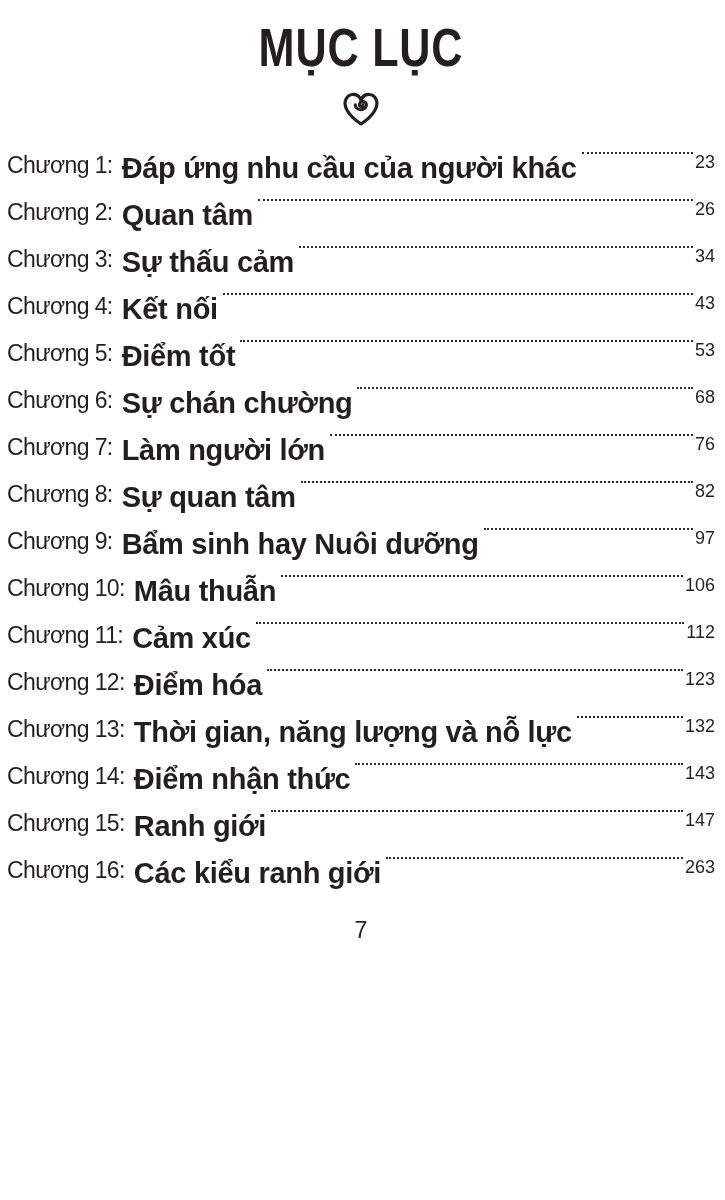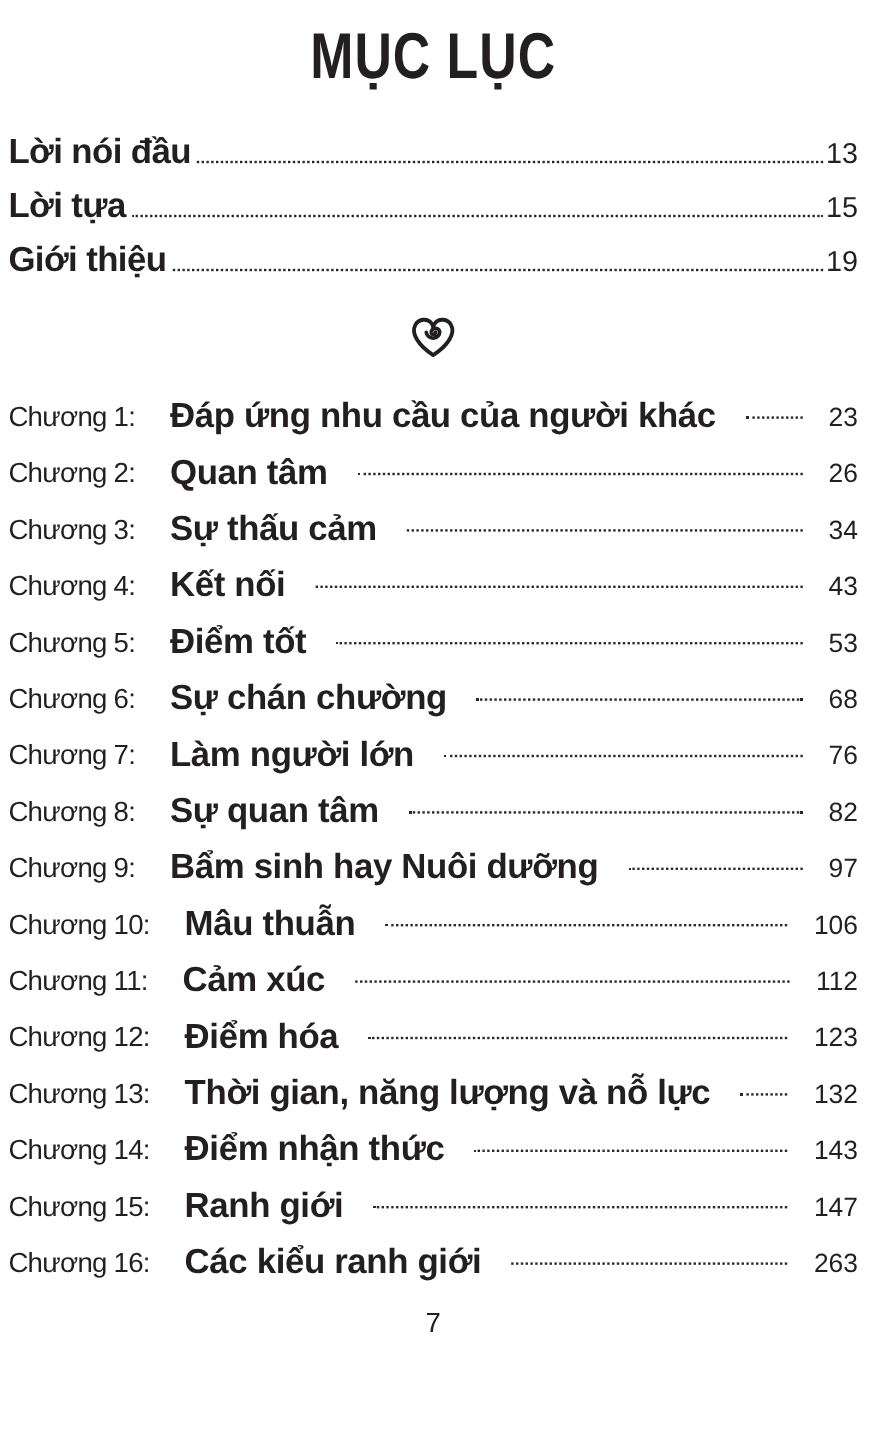--- a/index.html
+++ b/index.html
@@ -65,71 +65,53 @@
     margin-top: 10px;
     height: 46px;
     text-align: center;
     line-height: 0;
   }
   .chapters {
     margin-top: 22px;
   }
   .ch-row {
     display: flex;
-    align-items: center;
+    align-items: flex-start;
     height: 47px;
-    gap: 20px;
   }
   .ch-label {
     font-size: 23px;
     font-weight: 400;
     letter-spacing: -0.6px;
     white-space: nowrap;
   }
   .ch-title {
     font-size: 29px;
     font-weight: 700;
     letter-spacing: -0.3px;
     margin-left: 9px;
     white-space: nowrap;
   }
   .ch-page {
-    font-size: 22px;
+    font-size: 18px;
     white-space: nowrap;
   }
   .page-footer {
     margin-top: 13px;
     text-align: center;
     font-size: 23px;
   }
 </style>
 </head>
 <body>
 
 <div class="toc-page">
 
   <h1 class="toc-title"><span class="title-inner">MỤC LỤC</span></h1>
 
-  <div class="front-matter">
-    <div class="fm-row">
-      <span class="fm-label">Lời nói đầu</span>
-      <span class="leader"></span>
-      <span class="fm-page">13</span>
-    </div>
-    <div class="fm-row">
-      <span class="fm-label">Lời tựa</span>
-      <span class="leader"></span>
-      <span class="fm-page">15</span>
-    </div>
-    <div class="fm-row">
-      <span class="fm-label">Giới thiệu</span>
-      <span class="leader"></span>
-      <span class="fm-page">19</span>
-    </div>
-  </div>
 
   <div class="divider">
     <svg width="46" height="46" viewBox="0 0 60 60" aria-hidden="true">
       <path d="M30 52 C13 41 6 28 10.5 19.5 C14 12.5 24 11.5 28.5 18 C29.5 19.5 30 21 30 22.5 C30 21 30.5 19.5 31.5 18 C36 11.5 46 12.5 49.5 19.5 C54 28 47 41 30 52 Z" fill="none" stroke="#231f20" stroke-width="4.2" stroke-linejoin="round"></path>
       <path d="M32.5 27 a2.3 2.1 0 1 1 -4.6 0.5 a4.6 4.2 0 1 1 9.2 -0.8 a7.3 6.6 0 1 1 -14.6 0.5" fill="none" stroke="#231f20" stroke-width="4" stroke-linecap="round"></path>
     </svg>
   </div>
 
   <div class="chapters">
     <div class="ch-row">

